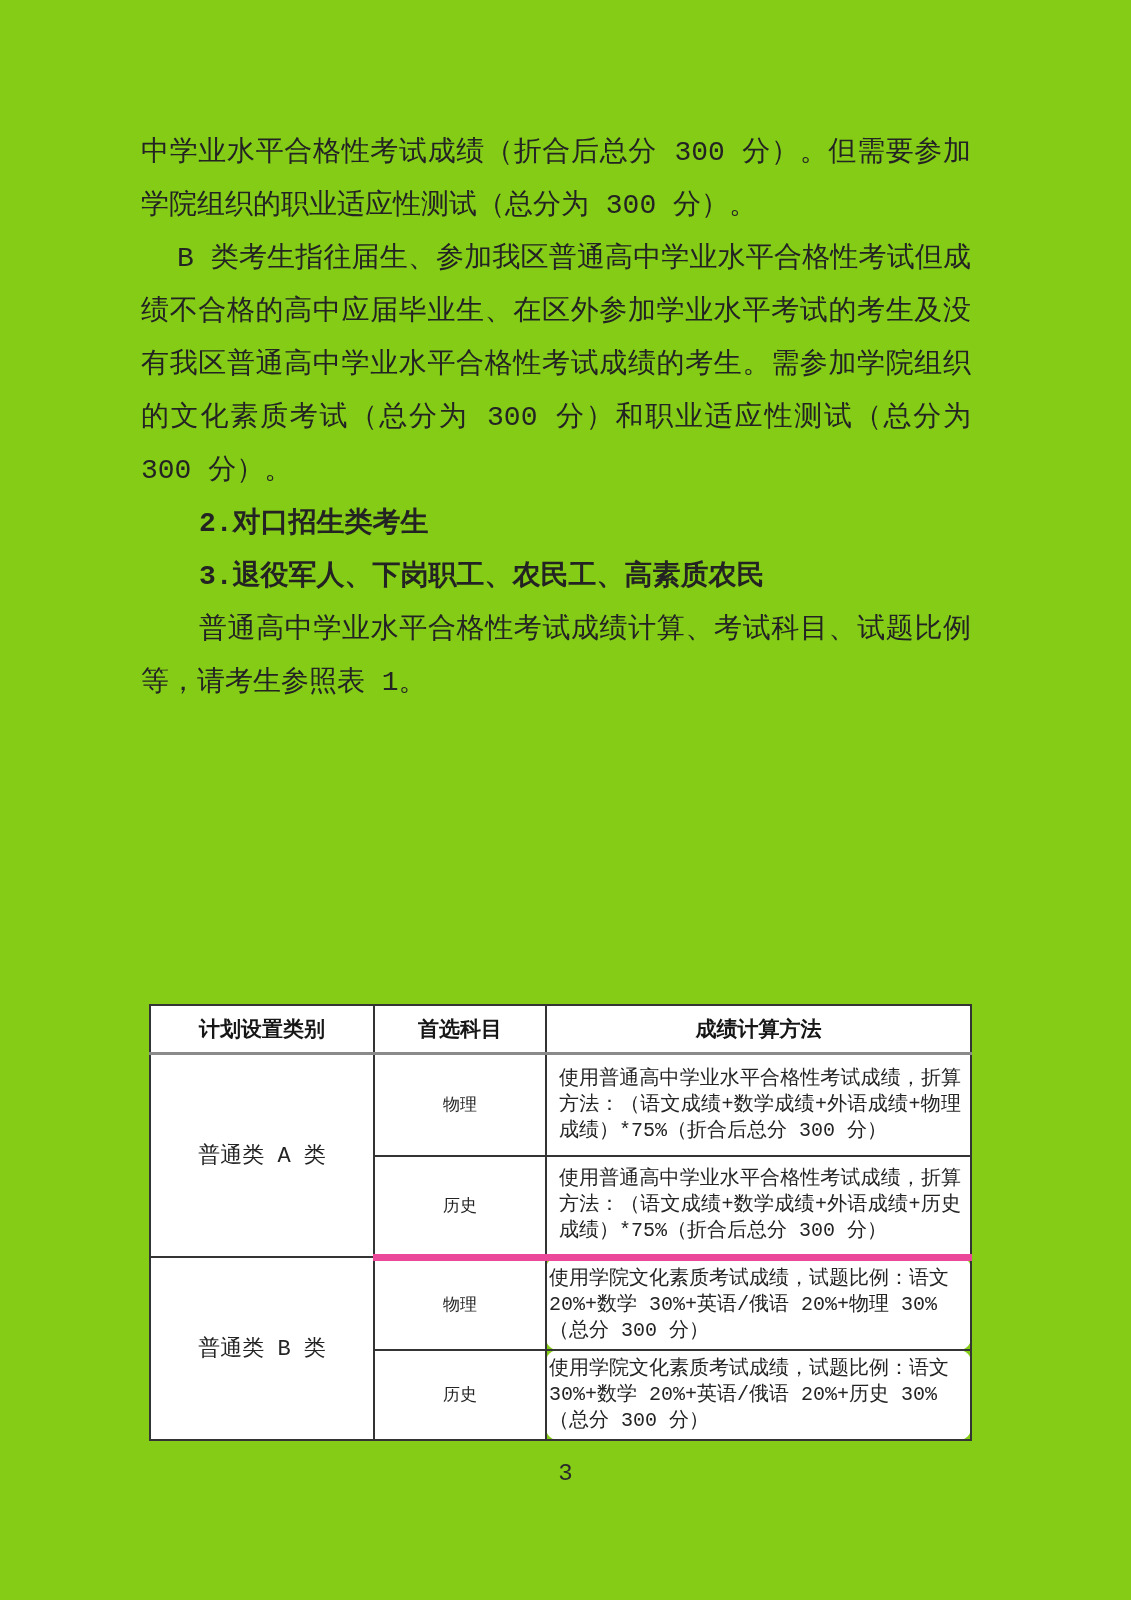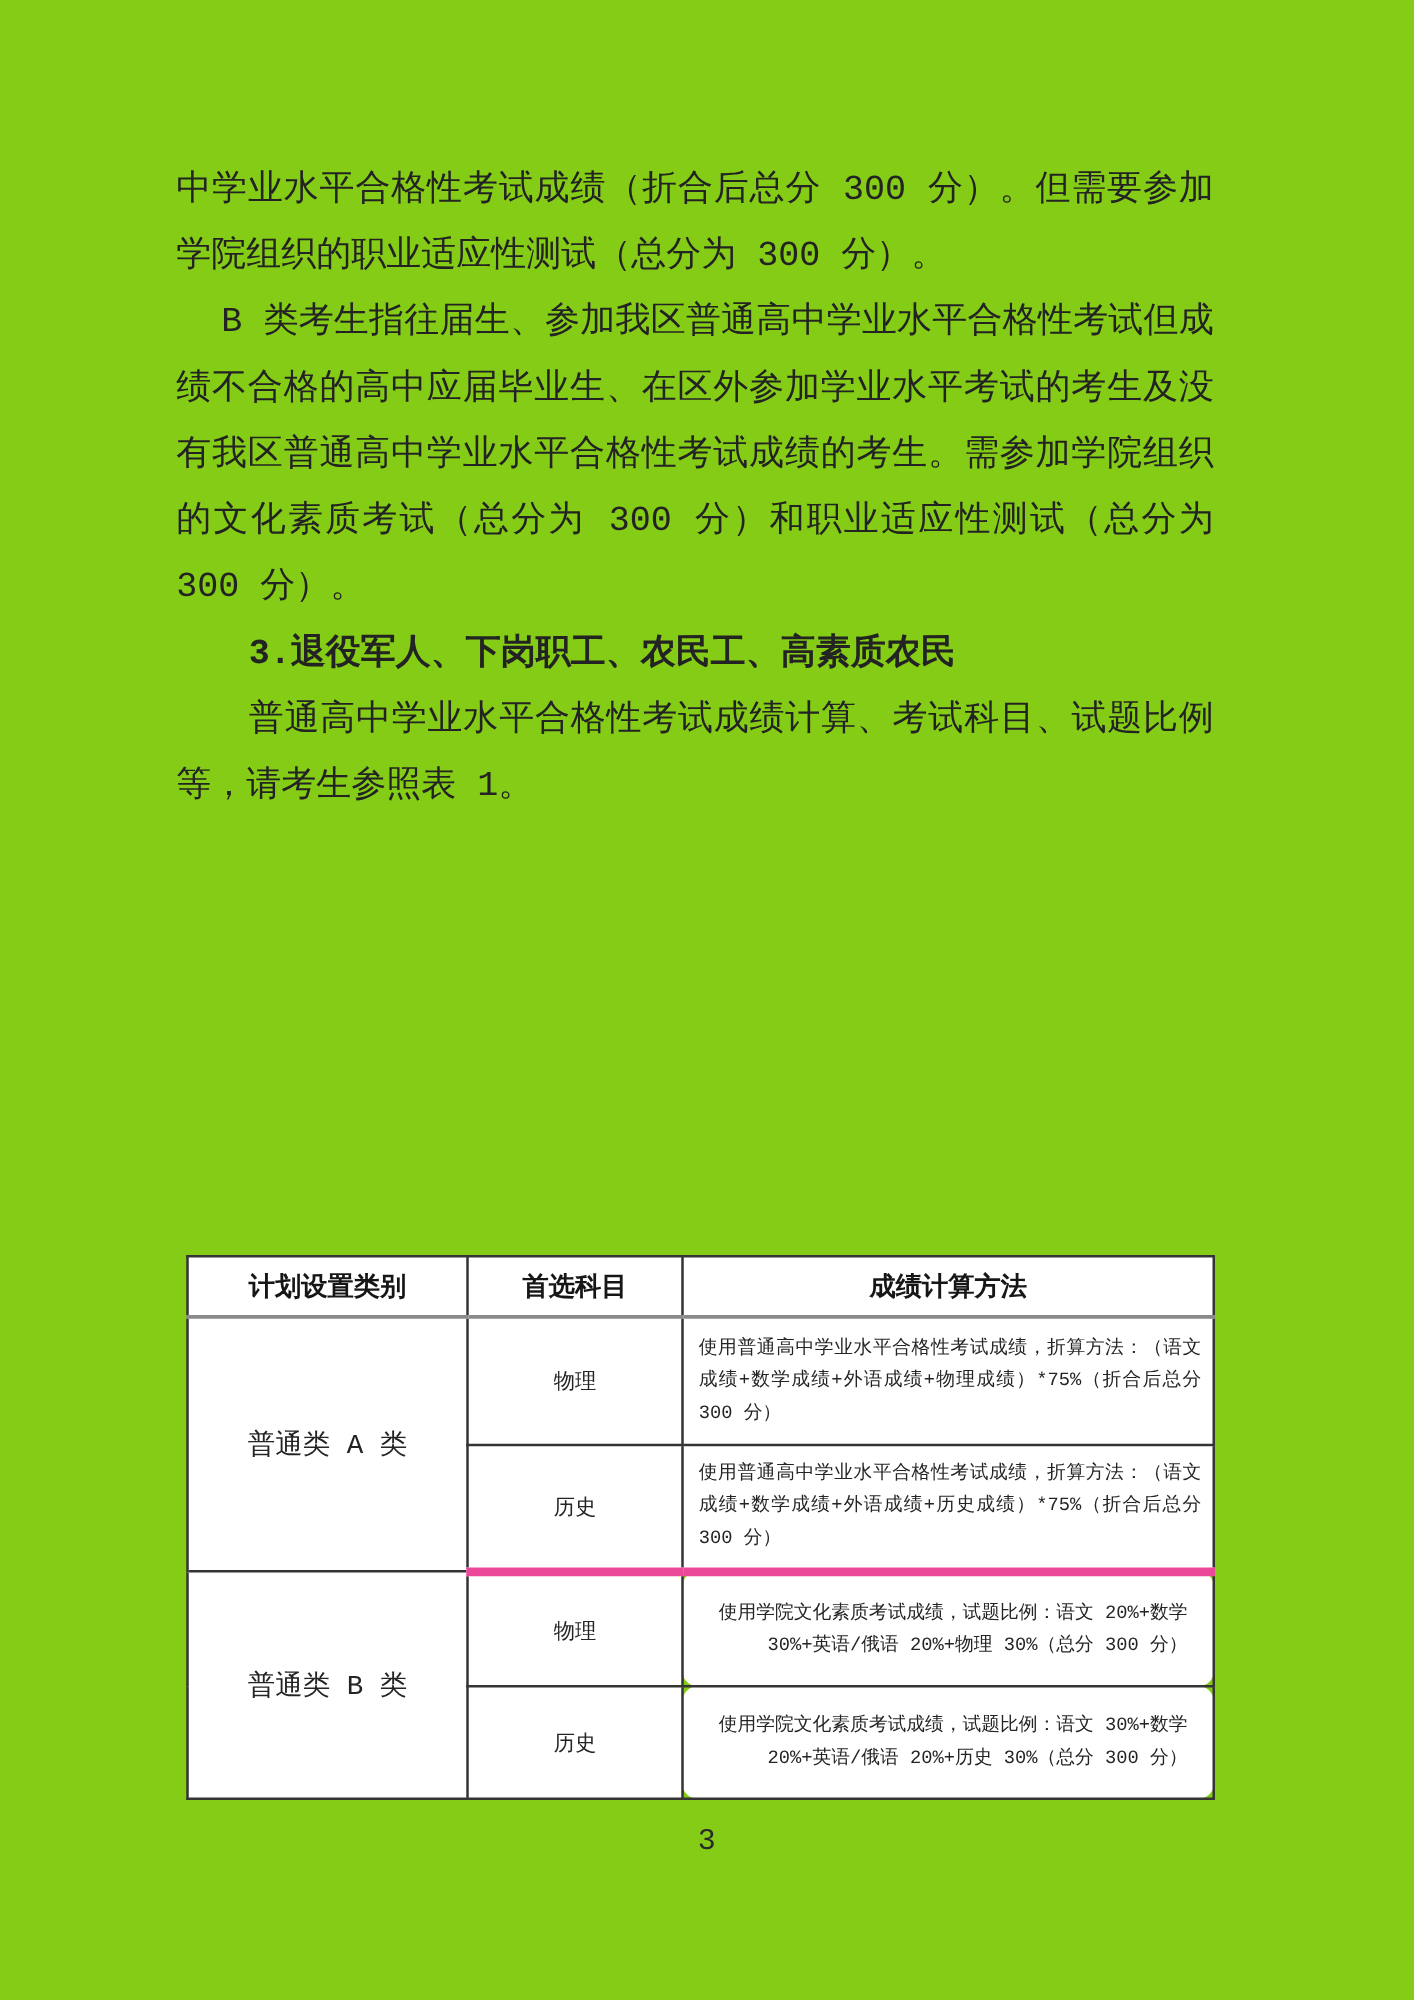--- a/index.html
+++ b/index.html
@@ -72,44 +72,45 @@
   }
   .cell-category.group-a { border-bottom: 1px solid #15803d; }
   .cell-subject {
     text-align: center;
     vertical-align: middle;
     font-size: 17px;
   }
   tr.group-end td { border-bottom: 7px solid #ec4899; }
   .cell-method {
     vertical-align: middle;
-    font-size: 15px;
+    font-size: 20px;
     line-height: 26px;
     padding: 5px 9px 5px 12px;
   }
   .method-left { text-align: justify; }
-  .method-center { text-align: right; padding: 5px 20px; border-radius: 12px; }
+  .method-center { text-align: left; padding: 5px 2px; border-radius: 12px; }
   .page-number {
     position: absolute;
     top: 1460px;
     left: 0;
     width: 100%;
     text-align: center;
     font-size: 24px;
     color: #2a2a2a;
   }
 </style>
 </head>
 <body>
 
 <div class="page">
 
   <div class="text-block">
     <p>中学业水平合格性考试成绩（折合后总分 300 分）。但需要参加学院组织的职业适应性测试（总分为 300 分）。</p>
     <p class="indent-sm">B 类考生指往届生、参加我区普通高中学业水平合格性考试但成绩不合格的高中应届毕业生、在区外参加学业水平考试的考生及没有我区普通高中学业水平合格性考试成绩的考生。需参加学院组织的文化素质考试（总分为 300 分）和职业适应性测试（总分为 300 分）。</p>
+    <p class="indent heading">2.对口招生类考生</p>
     <p class="indent heading">3.退役军人、下岗职工、农民工、高素质农民</p>
     <p class="indent">普通高中学业水平合格性考试成绩计算、考试科目、试题比例等，请考生参照表 1。</p>
   </div>
 
   <table class="doc-table">
     <colgroup>
       <col class="c1">
         <col class="c2">
         <col class="c3">
     </colgroup>

